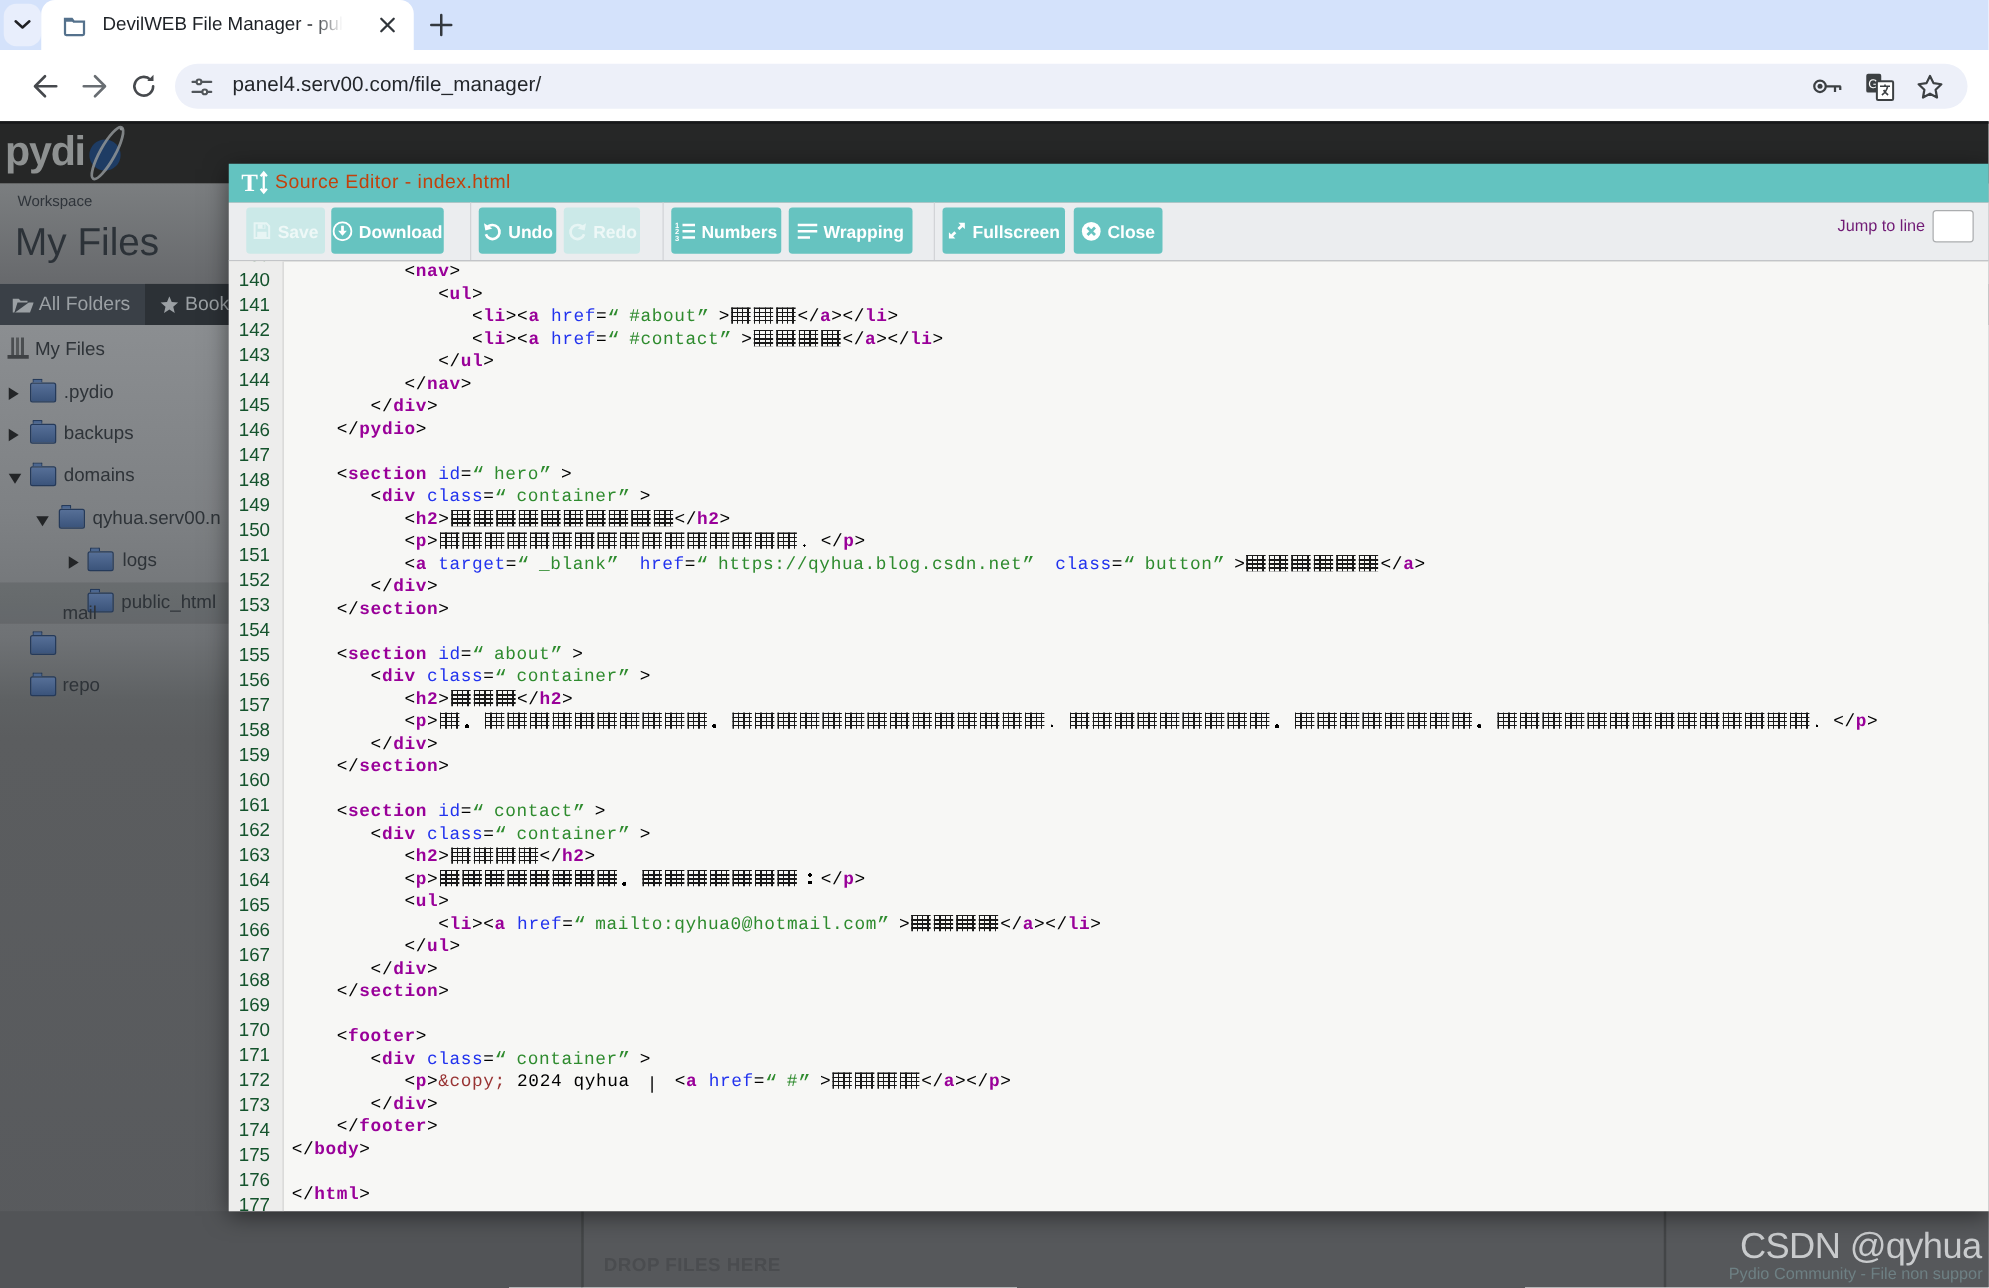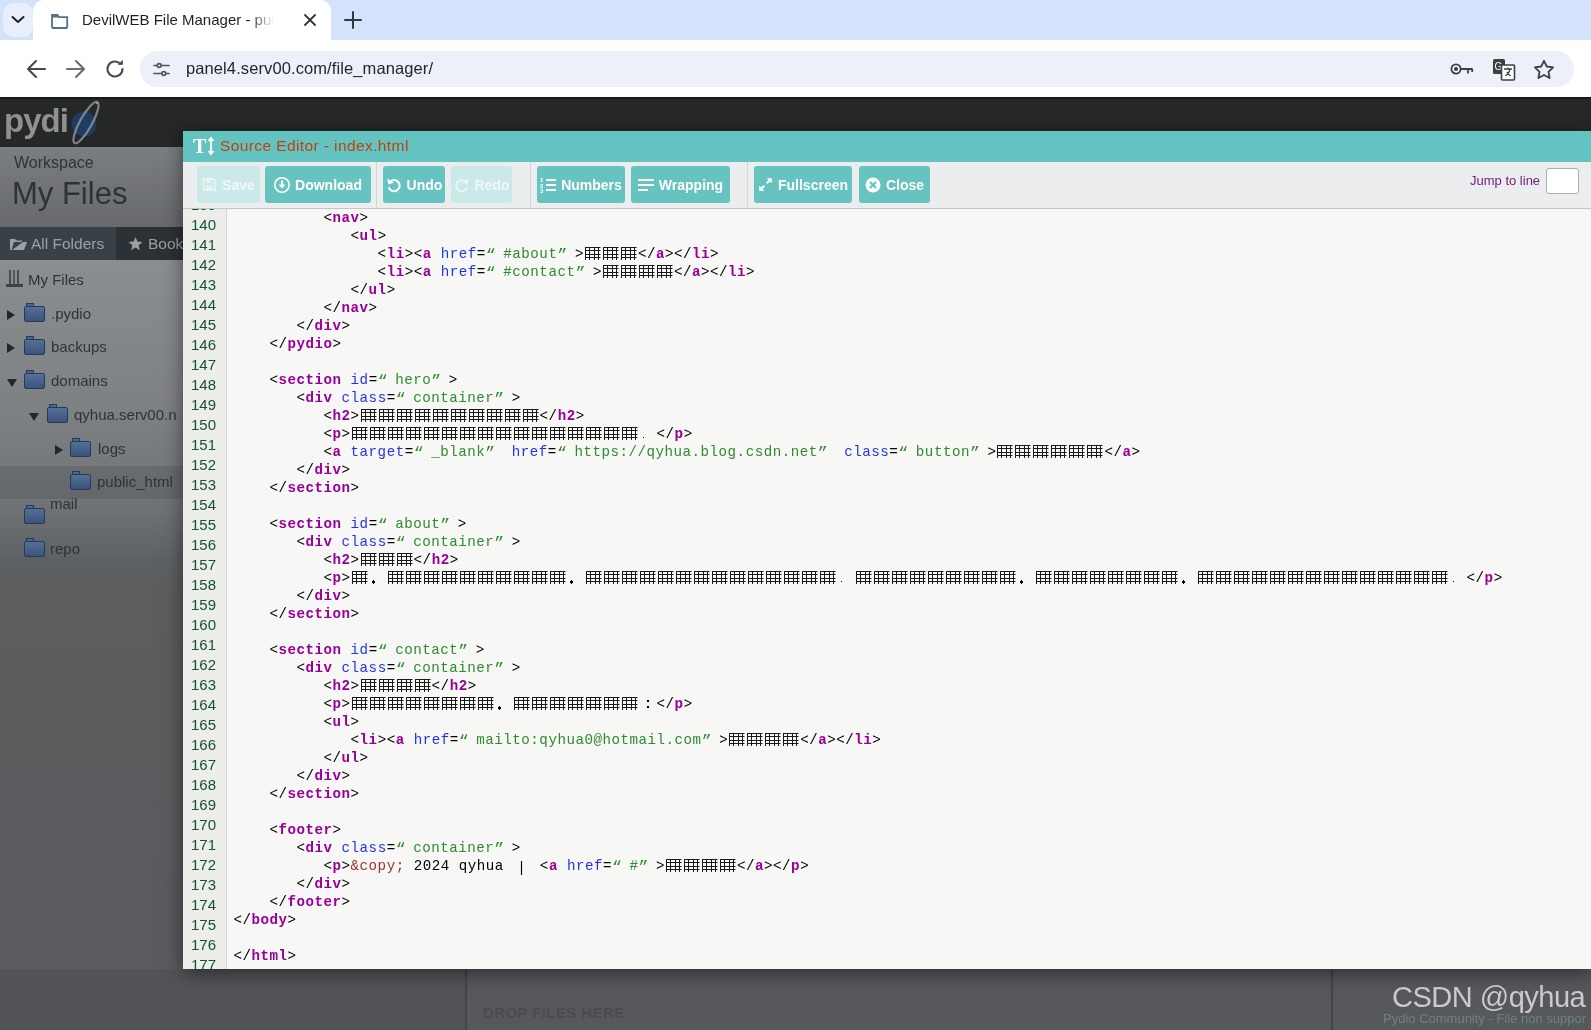--- a/index.html
+++ b/index.html
@@ -16,21 +16,21 @@
 #toolbar { left:0; top:40px; width:1591px; height:57px; background:#fff; }
 #pill { left:140px; top:51px; width:1434px; height:36px; border-radius:18px; background:#edf0f9; }
 #url { left:186px; top:59px; font-size:16.5px; color:#23262b; letter-spacing:.1px; }
 
 
 #phead { left:0; top:97px; width:1591px; height:50px; background:#262727; border-top:2px solid #17181a; }
 #plogo { left:4px; top:102px; font-size:33px; font-weight:bold; color:#8e9191; letter-spacing:-1px; }
 
 
 #wshead { left:0; top:147px; width:1591px; height:80px; background:linear-gradient(180deg,#7b7e80,#67696c); }
-#wslabel { left:14px; top:154px; font-size:16px; color:#2f343a; }
+#wslabel { left:14px; top:154px; font-size:12px; color:#2f343a; }
 #wstitle { left:12px; top:176px; font-size:31px; color:#2c3238; }
 #tabrow { left:0; top:227px; width:1591px; height:33px; background:#2c3136; }
 #tfold { left:0; top:227px; width:116px; height:33px; background:#3a4047; }
 #tbook { left:116px; top:227px; width:200px; height:33px; background:#2c3136; }
 .ttxt { font-size:15.5px; color:#9ba0a4; }
 
 
 #tree { left:0; top:260px; width:1591px; height:770px; background:linear-gradient(180deg,#8b8e91 0px,#7e8184 150px,#6f7275 250px,#5e6163 300px,#5b5d5f 330px,#585a5d 770px); }
 .tlabel { position:absolute; font-size:15px; color:#2e3338; }
 .arr { position:absolute; width:0; height:0; border-left:8px solid #232527; border-top:5px solid transparent; border-bottom:5px solid transparent; }
@@ -201,21 +201,21 @@
     </div>
     <div class="tlabel" style="left:98px;top:440px">logs</div>
 <div class="selband" style="top:466px"></div>
     <div class="fold" style="left:70px;top:474px;width:21px;height:16px">
       <i></i>
     </div>
     <div class="tlabel" style="left:97px;top:473px">public_html</div>
 <div class="fold" style="left:24px;top:508px;width:21px;height:16px">
       <i></i>
     </div>
-    <div class="tlabel" style="left:50px;top:495px">mail</div>
+    <div class="tlabel" style="left:50px;top:482px">mail</div>
 <div class="fold" style="left:24px;top:541px;width:21px;height:16px">
       <i></i>
     </div>
     <div class="tlabel" style="left:50px;top:540px">repo</div>
 
 <div class="abs" id="botleft"></div>
 <div class="abs" id="botmain"></div>
 <div class="abs" id="botright"></div>
 <div class="abs vdiv" style="left:465px"></div>
 <div class="abs vdiv" style="left:1331px"></div>
@@ -232,21 +232,21 @@
 <div class="abs" id="mtitletxt">Source Editor - index.html</div>
 <div class="abs" id="mtool"></div>
 <div class="mbtn dis" style="left:197px;width:63px">
       <svg width="15" height="15" viewBox="0 0 16 16">
         <path d="M1.8 1.8h10l2.4 2.4v10H1.8z" fill="none" stroke="#fff" stroke-width="1.7"></path>
         <path fill="#fff" d="M4.5 2.5h6.5v4H4.5z M8.6 3h1.6v3H8.6z" fill-rule="evenodd"></path>
         <rect x="4" y="9" width="8" height="5" fill="#fff"></rect>
       </svg>
       <span>Save</span>
     </div>
-    <div class="mbtn" style="left:265px;width:106px">
+    <div class="mbtn" style="left:265px;width:90px">
       <svg width="16" height="16" viewBox="0 0 16 16">
         <circle cx="8" cy="8" r="7.2" fill="none" stroke="#fff" stroke-width="1.6"></circle>
         <path fill="#fff" d="M6.9 3.5h2.2v4h2.4L8 11.5 4.5 7.5h2.4z"></path>
       </svg>
       <span>Download</span>
     </div>
     <div class="mbtn" style="left:383px;width:62px">
       <svg width="16" height="16" viewBox="0 0 16 16">
         <path d="M3.6 5.2a5.6 5.6 0 1 1-.9 5.2" fill="none" stroke="#fff" stroke-width="2.1"></path>
         <path fill="#fff" d="M1.2 1.6l1.1 5.8 5.6-1.7z"></path>

